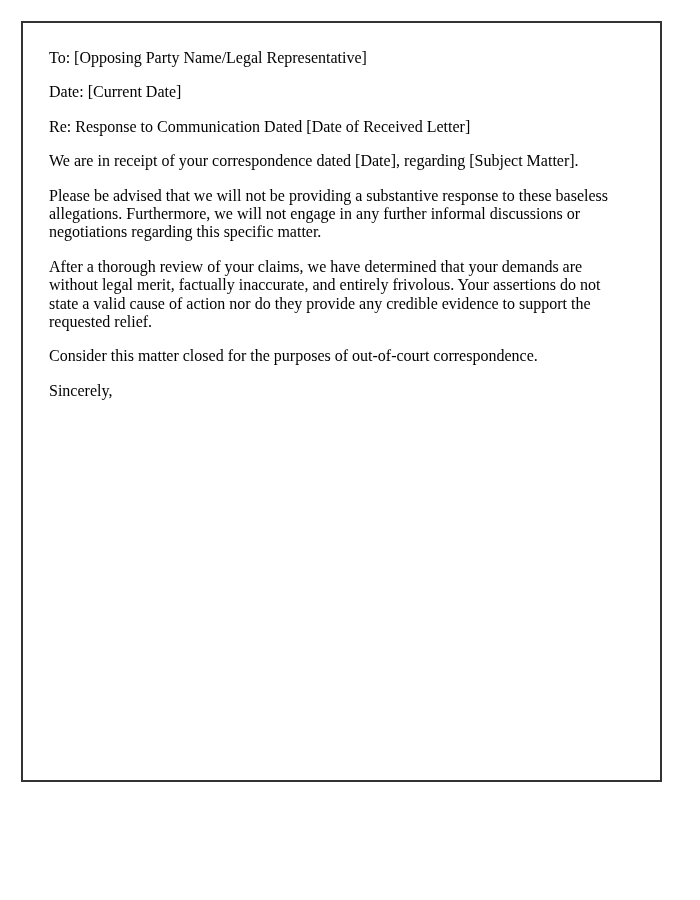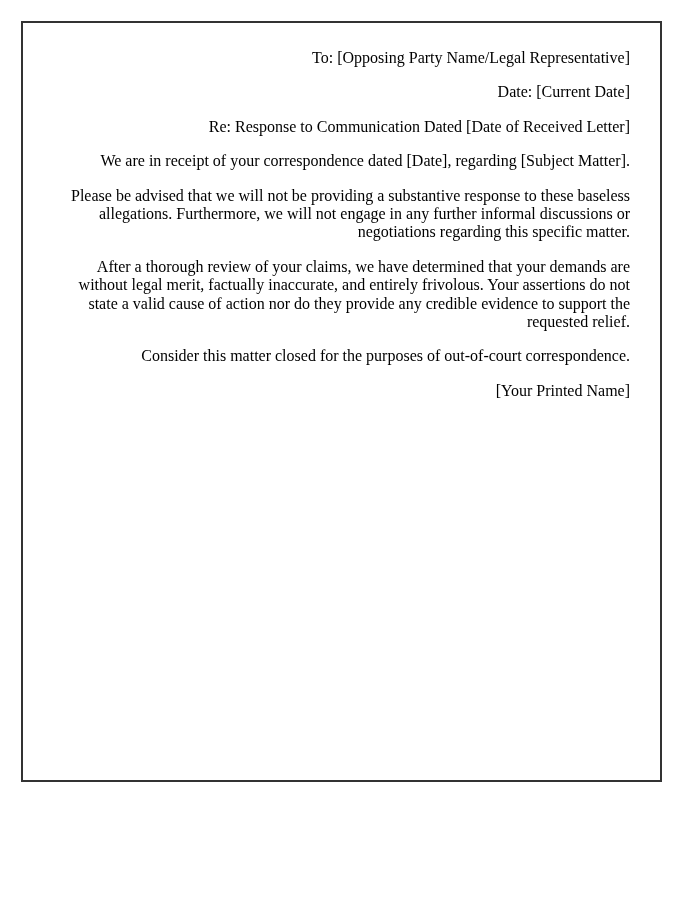--- a/index.html
+++ b/index.html
@@ -29,30 +29,29 @@
     border: 2px solid #333333;
     background: #ffffff;
     padding: 10px 30px 0 26px;
   }
 
   .letter-frame p {
     font-size: 16px;
     line-height: 1.15;
     margin: 16px 0;
     color: #000000;
-    text-align: right;
   }
 </style>
 </head>
 <body>
 
 <div class="page">
   <div class="letter-frame">
     <p>To: [Opposing Party Name/Legal Representative]</p>
     <p>Date: [Current Date]</p>
     <p>Re: Response to Communication Dated [Date of Received Letter]</p>
     <p>We are in receipt of your correspondence dated [Date], regarding [Subject Matter].</p>
     <p>Please be advised that we will not be providing a substantive response to these baseless allegations. Furthermore, we will not engage in any further informal discussions or negotiations regarding this specific matter.</p>
     <p>After a thorough review of your claims, we have determined that your demands are without legal merit, factually inaccurate, and entirely frivolous. Your assertions do not state a valid cause of action nor do they provide any credible evidence to support the requested relief.</p>
     <p>Consider this matter closed for the purposes of out-of-court correspondence.</p>
-    <p>[Your Printed Name]</p>
+    <p>Sincerely,</p>
   </div>
 </div>
 
 </body></html>

